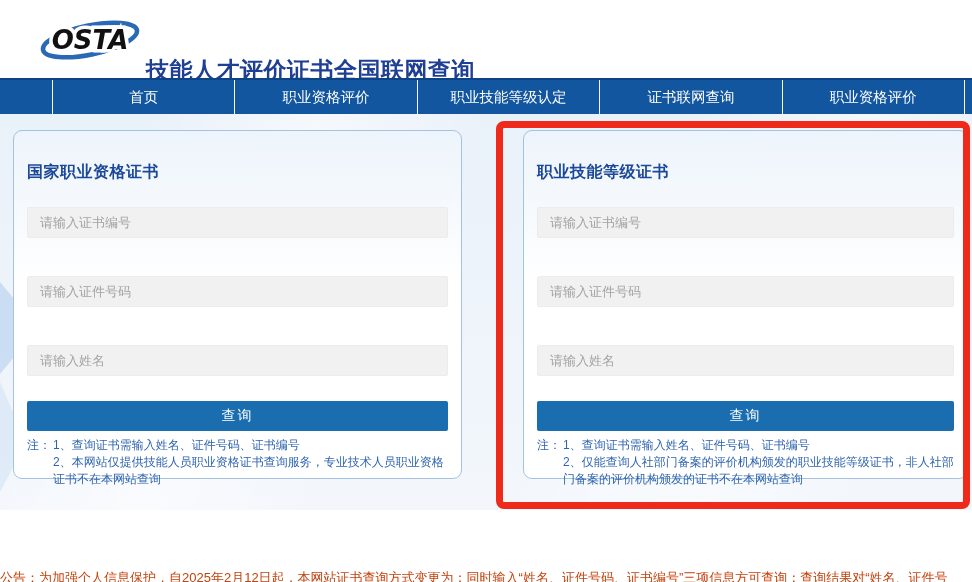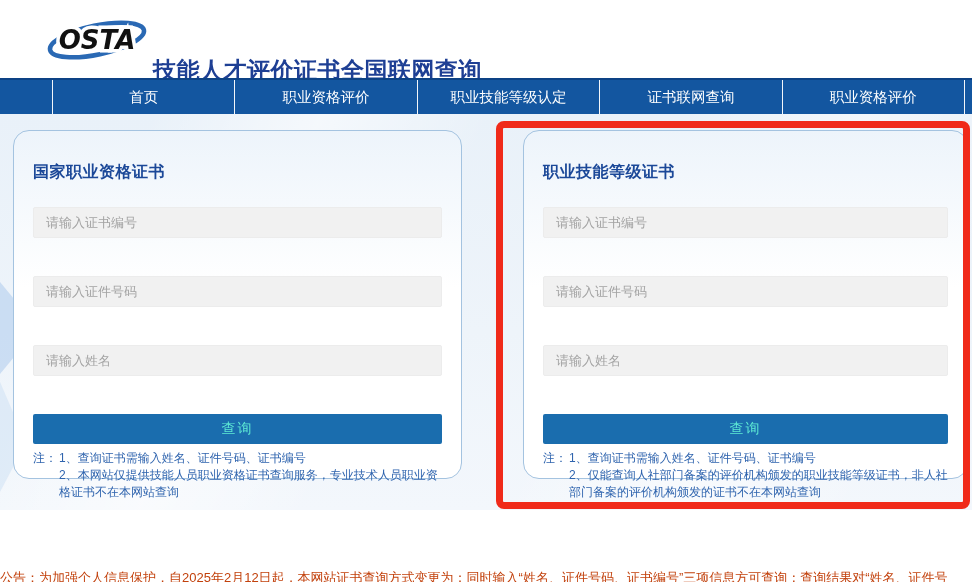--- a/index.html
+++ b/index.html
@@ -1,48 +1,48 @@
 <!DOCTYPE html>
 <html><head>
 <meta charset="utf-8">
 <style>
   html,body{margin:0;padding:0;}
   body{font-family:"Liberation Sans","DejaVu Sans",sans-serif;background:#fff;}
   .page{position:relative;width:972px;height:582px;background:#fff;overflow:hidden;}
 
   
-  .header{position:absolute;left:7px;top:0;width:796px;height:78px;background:#fff;}
+  .header{position:absolute;left:0;top:0;width:796px;height:78px;background:#fff;}
   .logo{position:absolute;left:38px;top:14px;width:104px;height:50px;}
   .site-title{position:absolute;left:146px;top:25px;font-size:23px;font-weight:bold;color:#1e3f94;letter-spacing:0.5px;white-space:nowrap;margin-top:30px;}
 
   
   .nav{position:absolute;left:0;top:78px;width:972px;height:36px;background:#1356a0;border-top:2px solid #0d4285;box-sizing:border-box;}
   .nav-inner{position:absolute;left:10px;right:7px;top:0;bottom:0;display:flex;margin-left:42px;}
   .nav-item{flex:1;display:flex;align-items:center;justify-content:center;color:#fff;font-size:14.5px;border-left:1px solid rgba(255,255,255,0.95);cursor:pointer;}
   .nav-item:last-child{border-right:1px solid rgba(255,255,255,0.95);}
 
   
   .section{position:absolute;left:0;top:114px;width:972px;height:396px;
     background:linear-gradient(180deg,#e9f1f9 0%,#eef4fa 55%,#f3f7fc 100%);overflow:hidden;}
   .deco-stripe{position:absolute;left:-80px;top:-60px;width:1200px;height:500px;
     background:linear-gradient(115deg,rgba(255,255,255,0) 18%,rgba(255,255,255,0.55) 30%,rgba(255,255,255,0) 42%,rgba(255,255,255,0) 55%,rgba(255,255,255,0.45) 68%,rgba(255,255,255,0) 80%);}
   .deco-wedge-1{position:absolute;left:0;top:168px;width:38px;height:92px;background:rgba(173,203,236,0.55);clip-path:polygon(0 0,100% 50%,0 100%);}
   .deco-wedge-2{position:absolute;left:0;top:268px;width:26px;height:110px;background:rgba(203,223,243,0.5);clip-path:polygon(0 0,100% 55%,0 100%);}
 
   
   .card{position:absolute;top:130px;height:349px;background:linear-gradient(180deg,#edf4fb 0%,#ffffff 45%);
-    border:1px solid #a4c3e0;border-radius:16px;box-sizing:border-box;padding:0 19px;}
+    border:1px solid #a4c3e0;border-radius:9px;box-sizing:border-box;padding:0 13px;}
   .card-left{left:13px;width:449px;}
   .card-right{left:523px;width:445px;}
   .card-title{margin-top:31px;font-size:16px;font-weight:bold;color:#1b4898;letter-spacing:0.5px;}
   .field{margin-top:24px;display:block;width:100%;height:31px;background:#f1f1f1;border:1px solid #ececec;border-radius:2px;
     box-sizing:border-box;padding:0 12px;font-size:13px;color:#0369a1;font-family:"Liberation Sans","DejaVu Sans",sans-serif;outline:none;}
   .field+.field{margin-top:38px;}
   .field::placeholder{color:#a3a3a3;}
-  .query-btn{margin-top:38px;display:block;width:100%;height:30px;background:#1a6dae;color:#5eead4;border:none;border-radius:2px;
+  .query-btn{margin-top:25px;display:block;width:100%;height:30px;background:#1a6dae;color:#ffffff;border:none;border-radius:2px;
     font-size:14px;letter-spacing:2px;cursor:pointer;font-family:"Liberation Sans","DejaVu Sans",sans-serif;}
   .notes{margin-top:6px;display:flex;font-size:12px;line-height:17px;color:#2f64ae;}
   .note-prefix{flex:0 0 26px;}
   .note-body{flex:1;}
   .note-body p{margin:0;}
 
   
   .highlight{position:absolute;left:496px;top:121px;width:474px;height:388px;border:7px solid #f02a1a;border-radius:8px;
     box-sizing:border-box;pointer-events:none;z-index:5;}
 

